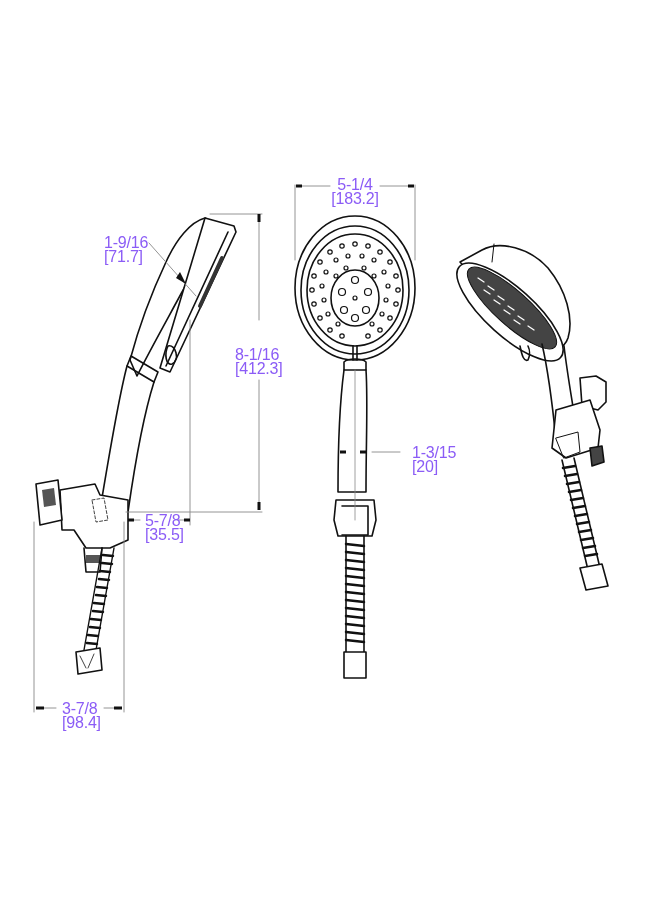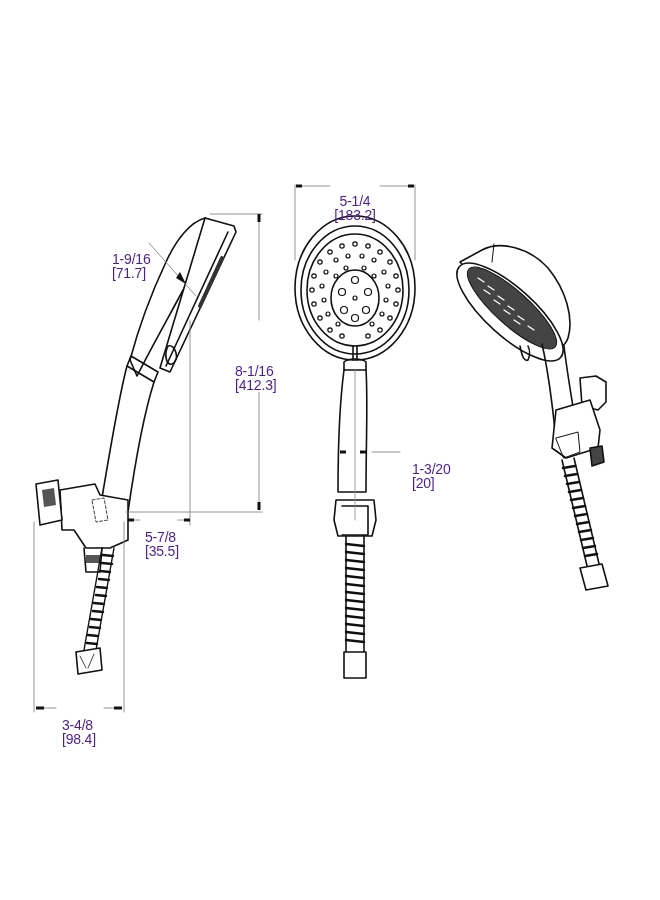--- a/index.html
+++ b/index.html
@@ -1,20 +1,20 @@
 <!DOCTYPE html>
 <html><head>
 <meta charset="utf-8">
 <style>
   html, body { margin:0; padding:0; background:#ffffff; }
   body { width:660px; height:900px; position:relative; overflow:hidden;
          font-family:"Liberation Sans", "DejaVu Sans", sans-serif; }
   #drawing { position:absolute; left:0; top:0; width:660px; height:900px; }
-  .dim-label { position:absolute; font-size:14px; line-height:14px; color:#4c1d95;
-               text-align:left; white-space:nowrap; letter-spacing:-0.2px;margin-top:16px; }
+  .dim-label { position:absolute; font-size:16px; line-height:14px; color:#8b5cf6;
+               text-align:left; white-space:nowrap; letter-spacing:-0.2px; }
   .dim-label.center { text-align:center; }
   .dim-label span { display:block; }
 </style>
 </head>
 <body>
 
 <svg id="drawing" viewBox="0 0 660 900" xmlns="http://www.w3.org/2000/svg">
   <g fill="none" stroke="#111" stroke-width="1.6" stroke-linejoin="round" stroke-linecap="round">
 
     <g>
@@ -178,36 +178,36 @@
       <path d="M180,272 L186,284 L176,278 Z"></path>
     </g>
   </g>
 </svg>
 
 <div class="dim-label center" style="left:318px; top:178px; width:74px;">
   <span>5-1/4</span>
   <span>[183.2]</span>
 </div>
 
-<div class="dim-label" style="left:112px; top:236px;">
+<div class="dim-label" style="left:104px; top:236px;">
   <span>1-9/16</span>
   <span>[71.7]</span>
 </div>
 
 <div class="dim-label" style="left:235px; top:348px; background:#fff;">
   <span>8-1/16</span>
   <span>[412.3]</span>
 </div>
 
 <div class="dim-label" style="left:145px; top:514px;">
   <span>5-7/8</span>
   <span>[35.5]</span>
 </div>
 
 <div class="dim-label" style="left:412px; top:446px;">
-  <span>1-3/20</span>
+  <span>1-3/15</span>
   <span>[20]</span>
 </div>
 
 <div class="dim-label" style="left:62px; top:702px;">
-  <span>3-4/8</span>
+  <span>3-7/8</span>
   <span>[98.4]</span>
 </div>
 
 </body></html>

